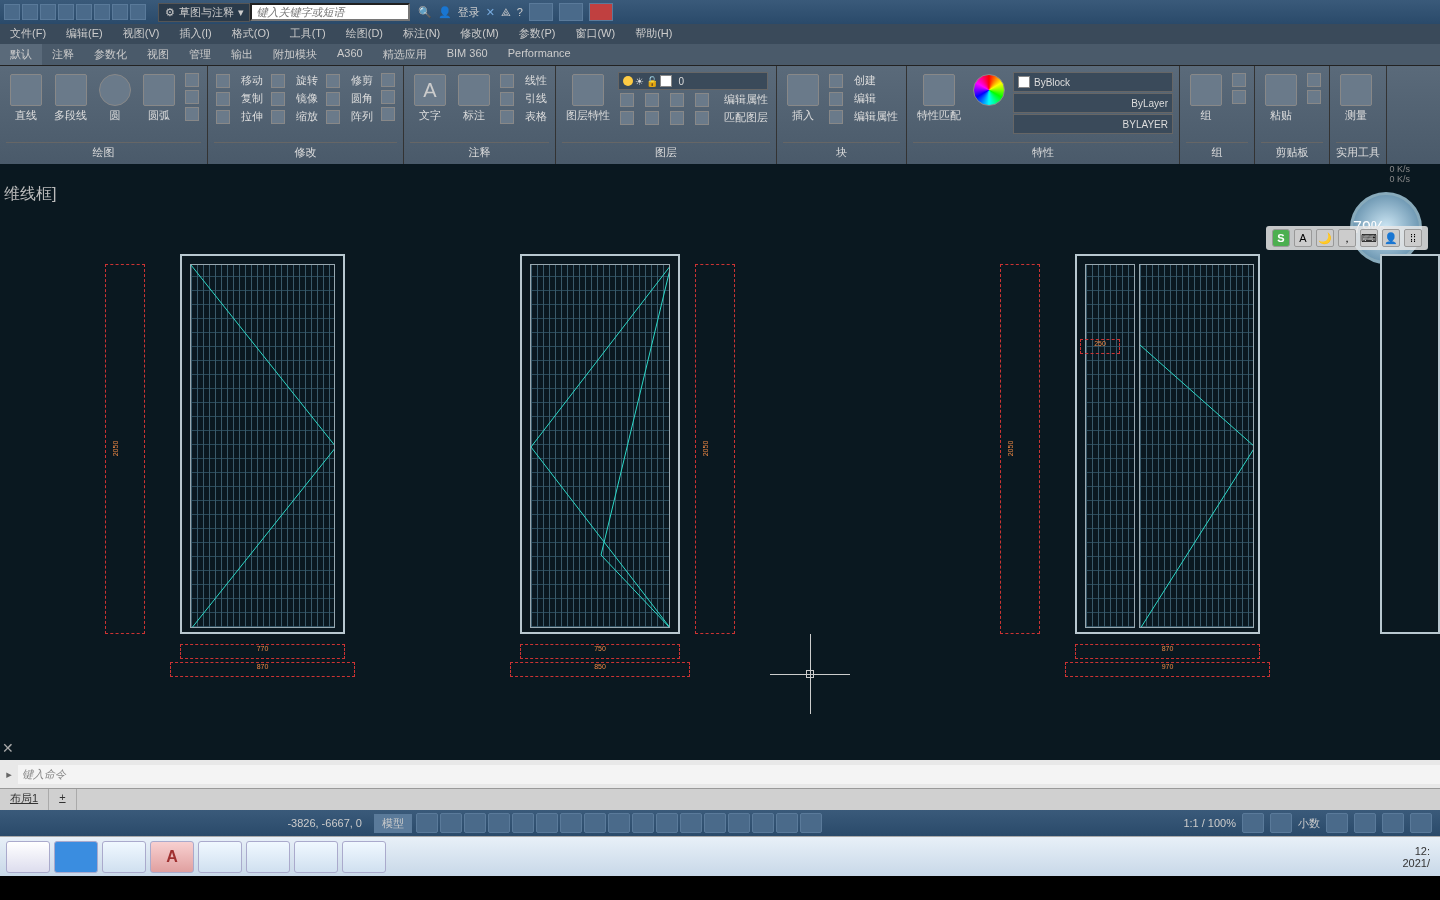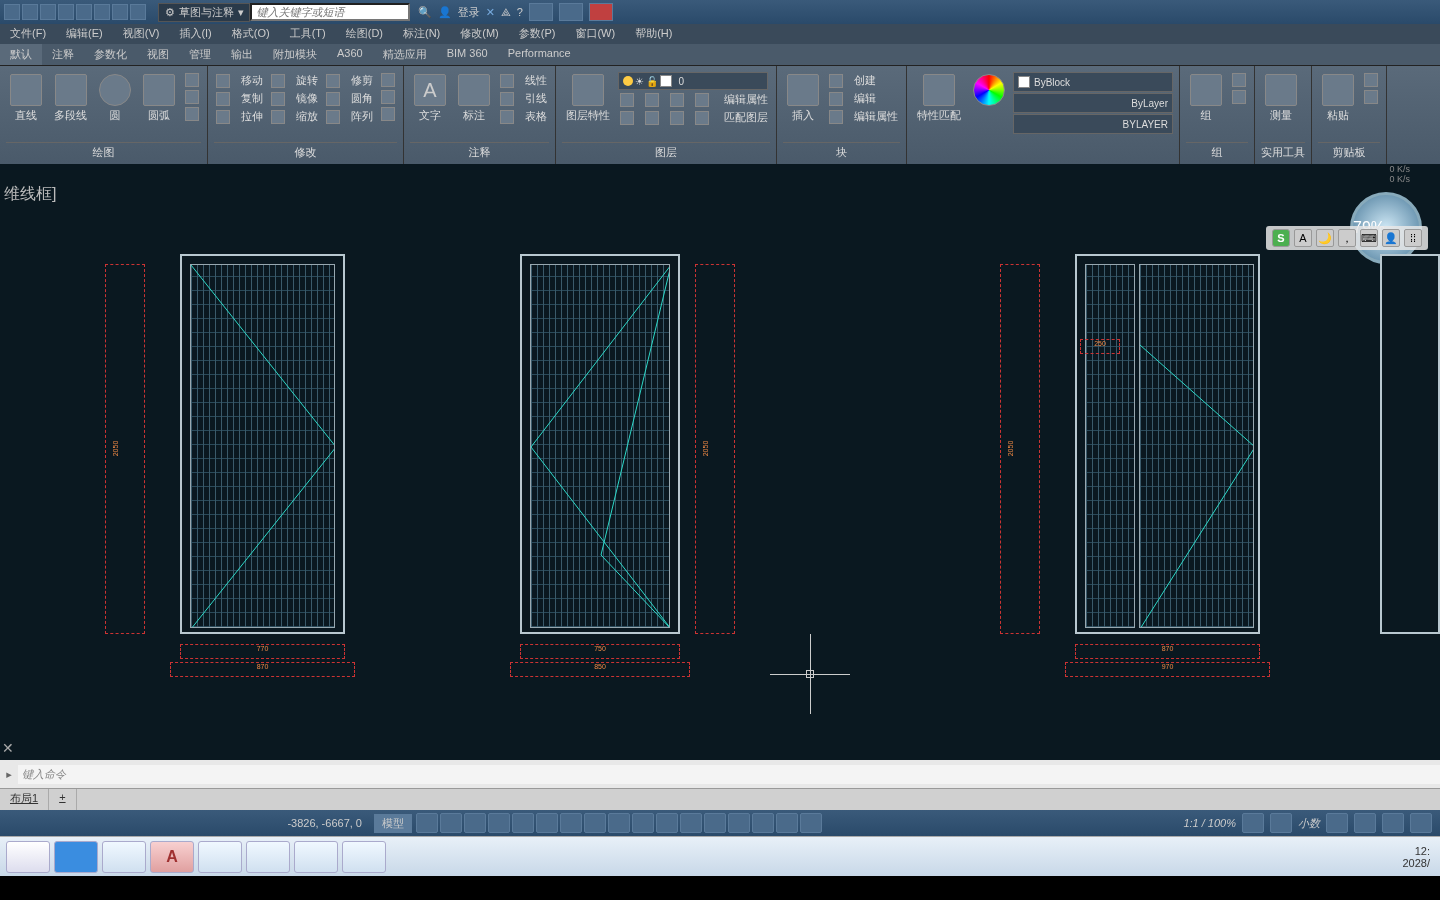--- a/index.html
+++ b/index.html
@@ -46,21 +46,21 @@
 .cmdline-area { height: 28px; background: #e8e8e8; display: flex; align-items: center; font-size: 11px; color: #333; position: relative; }
 .cmd-x { width: 18px; text-align: center; color: #666; cursor: pointer; }
 .cmd-input { flex: 1; background: #f4f4f4; padding: 2px 4px; color: #888; font-style: italic; }
 .layout-tabs { height: 22px; background: #d0d0d0; border-top: 1px solid #999; display: flex; font-size: 11px; color: #333; }
 .layout-tab { padding: 2px 10px; border-right: 1px solid #aaa; cursor: pointer; text-decoration: underline; }
 .statusbar { height: 26px; background: linear-gradient(#3a5a7a,#2a4a6a); display: flex; align-items: center; color: #ccc; font-size: 11px; }
 .status-coords { width: 370px; text-align: right; padding-right: 8px; }
 .status-model { background: #5a7a9a; padding: 2px 8px; border-radius: 0; margin: 0 4px; }
 .status-icons { display: flex; gap: 2px; flex: 1; }
 .status-icon { width: 22px; height: 20px; background: #4a6a8a; border: 1px solid #5a7a9a; border-radius: 2px; }
-.status-right { display: flex; align-items: center; gap: 6px; padding: 0 8px; font-style: italic; }
+.status-right { display: flex; align-items: center; gap: 6px; padding: 0 8px; }
 .taskbar { height: 40px; background: linear-gradient(#e8f0f8,#c8d8e8); display: flex; align-items: center; gap: 4px; padding: 0 6px; border-top: 1px solid #aaa; }
 .task-btn { width: 44px; height: 32px; background: linear-gradient(#f0f8ff,#d0e0f0); border: 1px solid #aac; border-radius: 3px; }
 .task-clock { margin-left: auto; text-align: right; font-size: 11px; color: #333; padding-right: 4px; }
 .gauge { position: absolute; right: 18px; top: 28px; width: 72px; height: 72px; border-radius: 50%; background: radial-gradient(#cfe8f5,#4a7a9a); display: flex; align-items: center; justify-content: flex-start; color: #fff; font-size: 16px; border: 3px solid #8ab; }
 .navcube { position: absolute; right: 30px; top: 0; width: 60px; color: #888; font-size: 9px; text-align: right; }
 .swatch { width: 12px; height: 12px; background: #fff; border: 1px solid #888; display: inline-block; margin-right: 4px; }
 .layer-dd { background: #3a4a5a; border: 1px solid #666; width: 150px; height: 18px; font-size: 10px; display: flex; align-items: center; padding: 0 4px; gap: 2px; }
 .bulb { width: 10px; height: 10px; border-radius: 50%; background: #ffcc44; }
 </style>
 </head>
@@ -318,20 +318,21 @@
             <span>ByBlock</span>
           </div>
         <div class="prop-dd" style="justify-content:flex-end">
             <span>ByLayer</span>
           </div>
         <div class="prop-dd" style="justify-content:flex-end">
             <span>BYLAYER</span>
           </div>
       </div>
     </div>
+    <div class="panel-title">特性</div>
   </div>
 
   <div class="panel">
     <div class="panel-body">
       <div class="big-btn">
           <div class="big-icon"></div>
           <span>组</span>
         </div>
       <div class="col">
         <div class="sm-row">
@@ -342,42 +343,42 @@
           </div>
       </div>
     </div>
     <div class="panel-title">组</div>
   </div>
 
   <div class="panel">
     <div class="panel-body">
       <div class="big-btn">
           <div class="big-icon"></div>
+          <span>粘贴</span>
+        </div>
+      <div class="col">
+        <div class="sm-row">
+            <div class="sm-icon"></div>
+          </div>
+        <div class="sm-row">
+            <div class="sm-icon"></div>
+          </div>
+      </div>
+    </div>
+    <div class="panel-title">剪贴板</div>
+  </div>
+
+  <div class="panel">
+    <div class="panel-body">
+      <div class="big-btn">
+          <div class="big-icon"></div>
           <span>测量</span>
         </div>
     </div>
     <div class="panel-title">实用工具</div>
-  </div>
-
-  <div class="panel">
-    <div class="panel-body">
-      <div class="big-btn">
-          <div class="big-icon"></div>
-          <span>粘贴</span>
-        </div>
-      <div class="col">
-        <div class="sm-row">
-            <div class="sm-icon"></div>
-          </div>
-        <div class="sm-row">
-            <div class="sm-icon"></div>
-          </div>
-      </div>
-    </div>
-    <div class="panel-title">剪贴板</div>
   </div>
 </div>
 
 <div class="canvas">
   <div class="visualstyle">维线框]</div>
 
   <div class="navcube">
     <div>0 K/s</div>
     <div>0 K/s</div>
   </div>
@@ -505,15 +506,15 @@
   <div class="task-btn" style="background:linear-gradient(#fff,#dde)"></div>
   <div class="task-btn" style="background:#3a8de0"></div>
   <div class="task-btn"></div>
   <div class="task-btn" style="background:linear-gradient(#f8d0d0,#e0a0a0);display:flex;align-items:center;justify-content:center;color:#a03030;font-weight:bold">A</div>
   <div class="task-btn"></div>
   <div class="task-btn"></div>
   <div class="task-btn"></div>
   <div class="task-btn"></div>
   <div class="task-clock">
     <div>12:</div>
-    <div>2028/</div>
+    <div>2021/</div>
   </div>
 </div>
 
 </body></html>

